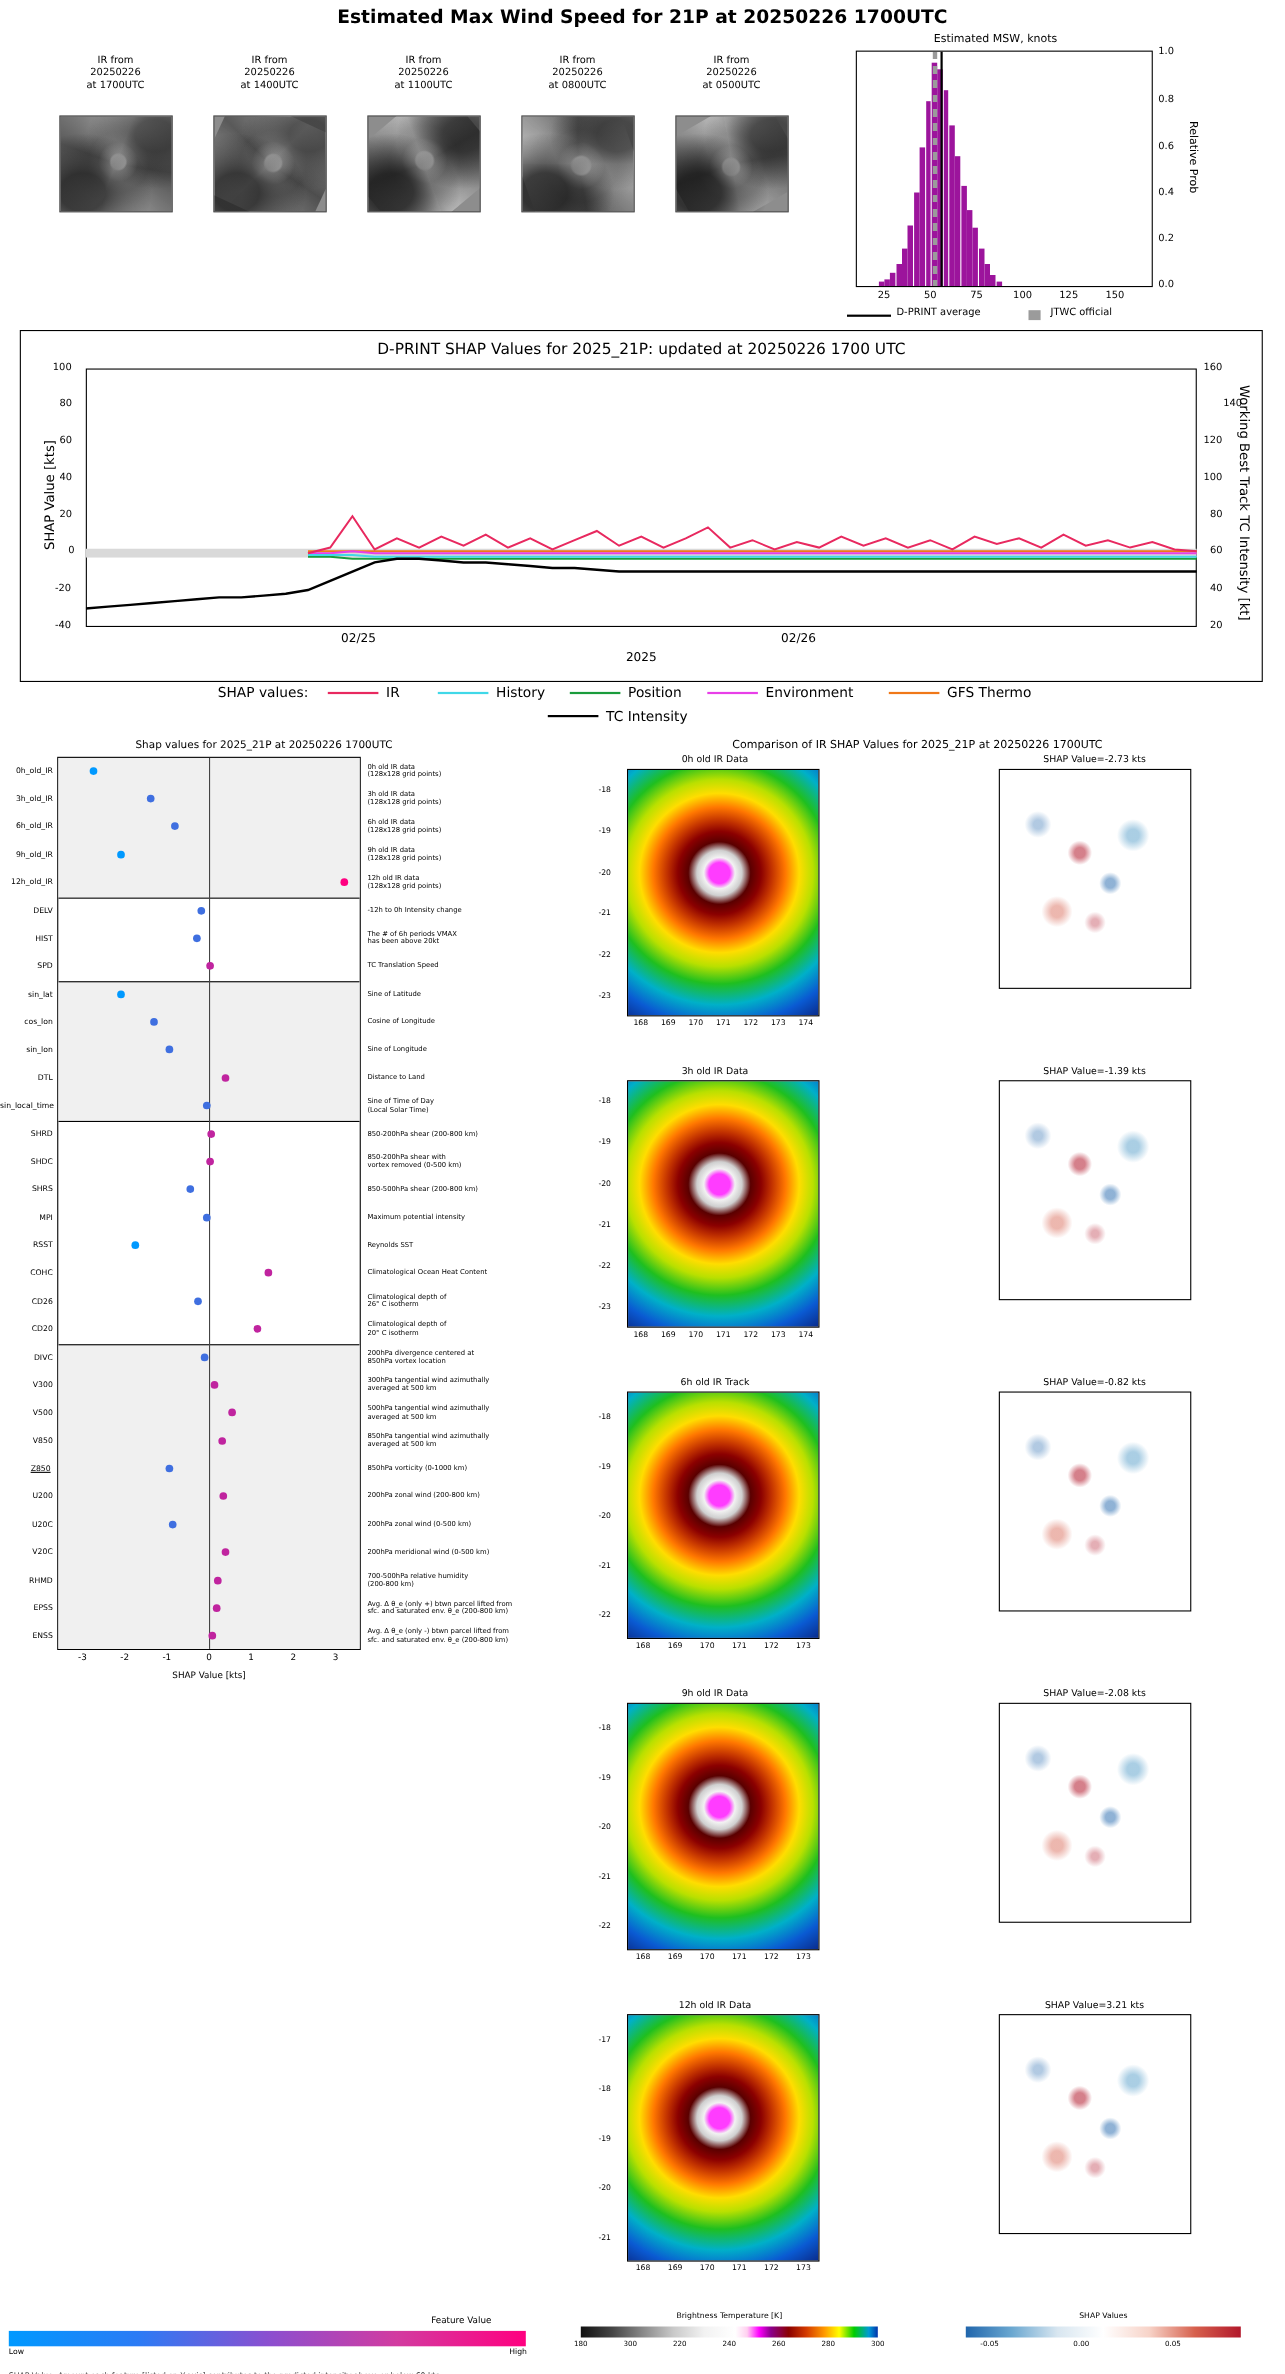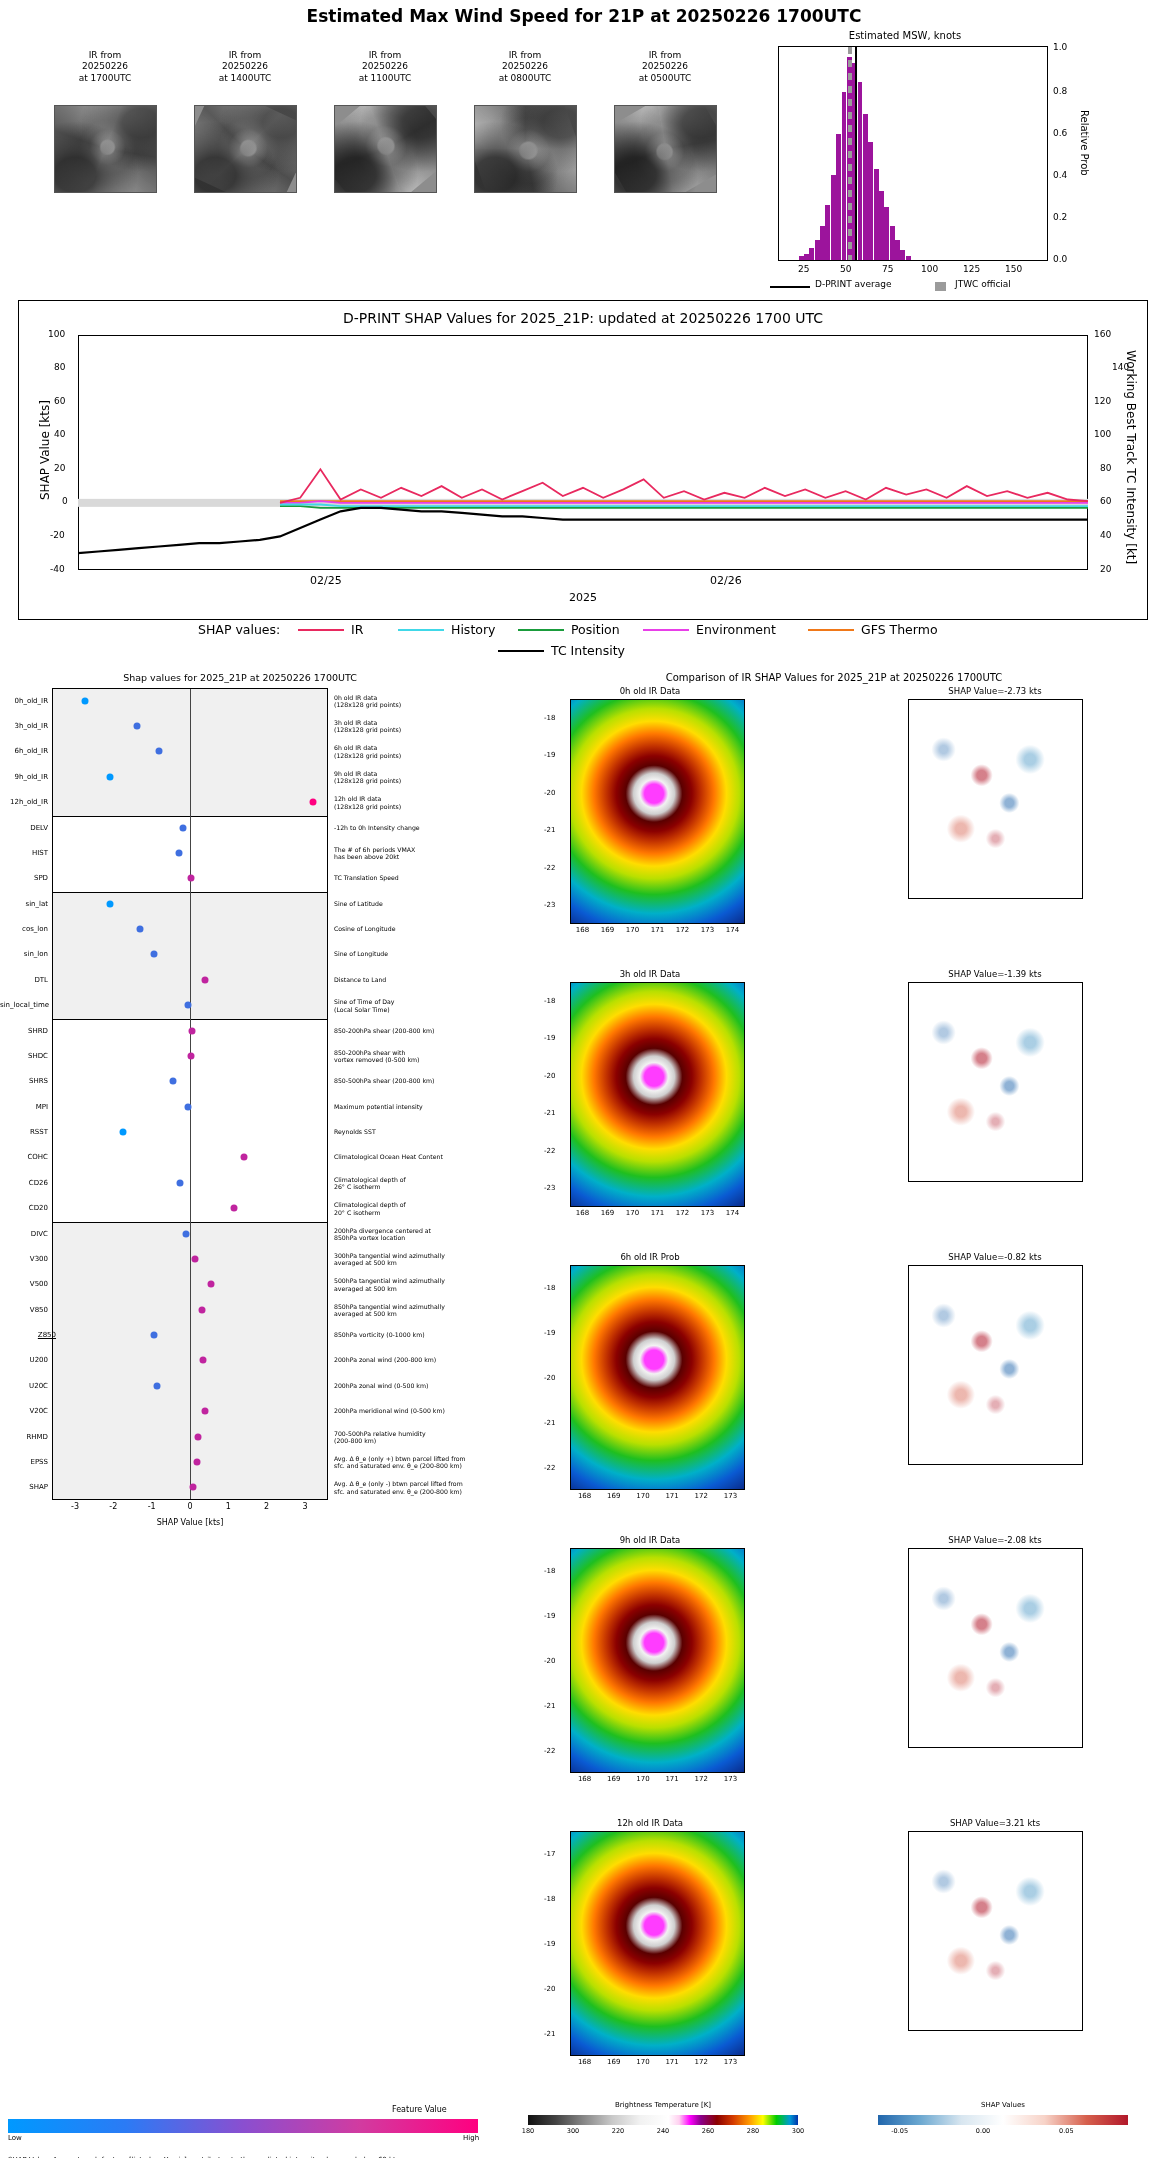--- a/index.html
+++ b/index.html
@@ -262,27 +262,27 @@
       <div class="rowlabel" style="left: 0px; width: 48px; top: 393.312px;">SHRS</div>
       <div class="rowlabel" style="left: 0px; width: 48px; top: 418.688px;">MPI</div>
       <div class="rowlabel" style="left: 0px; width: 48px; top: 444.062px;">RSST</div>
       <div class="rowlabel" style="left: 0px; width: 48px; top: 469.438px;">COHC</div>
       <div class="rowlabel" style="left: 0px; width: 48px; top: 494.812px;">CD26</div>
       <div class="rowlabel" style="left: 0px; width: 48px; top: 520.188px;">CD20</div>
       <div class="rowlabel" style="left: 0px; width: 48px; top: 545.562px;">DIVC</div>
       <div class="rowlabel" style="left: 0px; width: 48px; top: 570.938px;">V300</div>
       <div class="rowlabel" style="left: 0px; width: 48px; top: 596.312px;">V500</div>
       <div class="rowlabel" style="left: 0px; width: 48px; top: 621.688px;">V850</div>
-      <div class="rowlabel" style="left: 0px; width: 56px; top: 647.062px; text-decoration: underline;">Z850</div>
+      <div class="rowlabel" style="left: 0px; width: 46px; top: 647.062px; text-decoration: underline;">Z850</div>
       <div class="rowlabel" style="left: 0px; width: 48px; top: 672.438px;">U200</div>
       <div class="rowlabel" style="left: 0px; width: 48px; top: 697.812px;">U20C</div>
       <div class="rowlabel" style="left: 0px; width: 48px; top: 723.188px;">V20C</div>
       <div class="rowlabel" style="left: 0px; width: 48px; top: 748.562px;">RHMD</div>
       <div class="rowlabel" style="left: 0px; width: 48px; top: 773.938px;">EPSS</div>
-      <div class="rowlabel" style="left: 0px; width: 48px; top: 799.312px;">SHAP</div>
+      <div class="rowlabel" style="left: 0px; width: 48px; top: 799.312px;">ENSS</div>
     </div>
   <div id="bee-rowdescs" class="abs" style="left:334px;top:16px;width:150px;height:812px;">
       <div class="rowdesc" style="left: 0px; width: 150px; top: 12.6875px; white-space: pre-line;">0h old IR data
 (128x128 grid points)</div>
       <div class="rowdesc" style="left: 0px; width: 150px; top: 38.0625px; white-space: pre-line;">3h old IR data
 (128x128 grid points)</div>
       <div class="rowdesc" style="left: 0px; width: 150px; top: 63.4375px; white-space: pre-line;">6h old IR data
 (128x128 grid points)</div>
       <div class="rowdesc" style="left: 0px; width: 150px; top: 88.8125px; white-space: pre-line;">9h old IR data
 (128x128 grid points)</div>
@@ -384,21 +384,21 @@
         <div style="position: absolute; left: 44px; top: 31.75px; font-size: 7px; transform: translateY(-50%);">-18</div>
         <div style="position: absolute; left: 44px; top: 69.25px; font-size: 7px; transform: translateY(-50%);">-19</div>
         <div style="position: absolute; left: 44px; top: 106.75px; font-size: 7px; transform: translateY(-50%);">-20</div>
         <div style="position: absolute; left: 44px; top: 144.25px; font-size: 7px; transform: translateY(-50%);">-21</div>
         <div style="position: absolute; left: 44px; top: 181.75px; font-size: 7px; transform: translateY(-50%);">-22</div>
         <div style="position: absolute; left: 44px; top: 219.25px; font-size: 7px; transform: translateY(-50%);">-23</div>
         <div style="position: absolute; left: 370px; top: 0px; width: 250px; text-align: center; font-size: 8.5px;">SHAP Value=-1.39 kts</div>
         <div class="shapimg" style="position: absolute; left: 408px; top: 13px; width: 175px; height: 200px; background: radial-gradient(circle at 42% 38%, rgba(178, 24, 43, 0.55) 0px, rgba(178, 24, 43, 0.55) 3%, rgba(255, 255, 255, 0) 7%), radial-gradient(circle at 58% 52%, rgba(33, 102, 172, 0.5) 0px, rgba(33, 102, 172, 0.5) 3%, rgba(255, 255, 255, 0) 7%), radial-gradient(circle at 30% 65%, rgba(214, 96, 77, 0.45) 0px, rgba(214, 96, 77, 0.45) 3%, rgba(255, 255, 255, 0) 8%), radial-gradient(circle at 70% 30%, rgba(67, 147, 195, 0.45) 0px, rgba(67, 147, 195, 0.45) 3%, rgba(255, 255, 255, 0) 8%), radial-gradient(circle at 50% 70%, rgba(178, 24, 43, 0.35) 0px, rgba(178, 24, 43, 0.35) 2%, rgba(255, 255, 255, 0) 6%), radial-gradient(circle at 20% 25%, rgba(33, 102, 172, 0.35) 0px, rgba(33, 102, 172, 0.35) 2%, rgba(255, 255, 255, 0) 6%), rgb(255, 255, 255);"></div>
       </div>
       <div style="position: absolute; left: 0px; top: 580px; width: 668px; height: 283px;">
-        <div style="position: absolute; left: 20px; top: 0px; width: 260px; text-align: center; font-size: 8.5px;">6h old IR Prob</div>
+        <div style="position: absolute; left: 20px; top: 0px; width: 260px; text-align: center; font-size: 8.5px;">6h old IR Track</div>
         <div class="irbig" style="position: absolute; left: 70px; top: 13px; width: 175px; height: 225px; background: radial-gradient(circle at 48% 42%, rgb(255, 60, 255) 0px, rgb(255, 60, 255) 6%, rgb(242, 242, 242) 9%, rgb(207, 207, 207) 13%, rgb(90, 0, 0) 18%, rgb(139, 0, 0) 24%, rgb(192, 48, 0) 30%, rgb(255, 119, 0) 38%, rgb(255, 221, 0) 46%, rgb(185, 224, 0) 54%, rgb(31, 191, 31) 64%, rgb(0, 176, 200) 76%, rgb(10, 90, 210) 88%, rgb(10, 44, 140) 100%);"></div>
         <div style="position: absolute; left: 84.5833px; top: 240px; font-size: 7px; transform: translateX(-50%);">168</div>
         <div style="position: absolute; left: 113.75px; top: 240px; font-size: 7px; transform: translateX(-50%);">169</div>
         <div style="position: absolute; left: 142.917px; top: 240px; font-size: 7px; transform: translateX(-50%);">170</div>
         <div style="position: absolute; left: 172.083px; top: 240px; font-size: 7px; transform: translateX(-50%);">171</div>
         <div style="position: absolute; left: 201.25px; top: 240px; font-size: 7px; transform: translateX(-50%);">172</div>
         <div style="position: absolute; left: 230.417px; top: 240px; font-size: 7px; transform: translateX(-50%);">173</div>
         <div style="position: absolute; left: 44px; top: 35.5px; font-size: 7px; transform: translateY(-50%);">-18</div>
         <div style="position: absolute; left: 44px; top: 80.5px; font-size: 7px; transform: translateY(-50%);">-19</div>
         <div style="position: absolute; left: 44px; top: 125.5px; font-size: 7px; transform: translateY(-50%);">-20</div>

